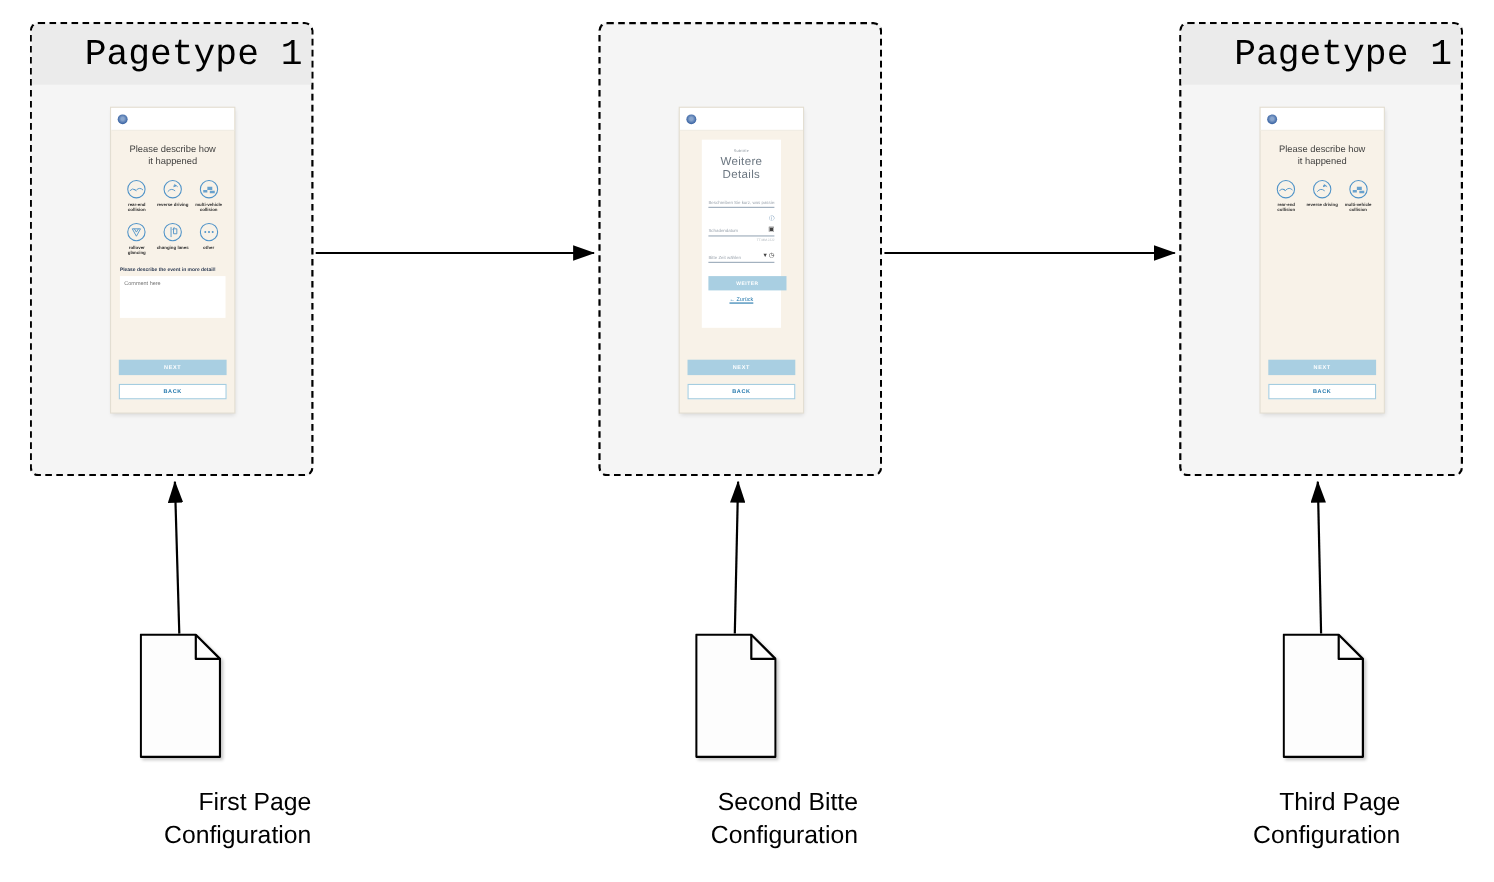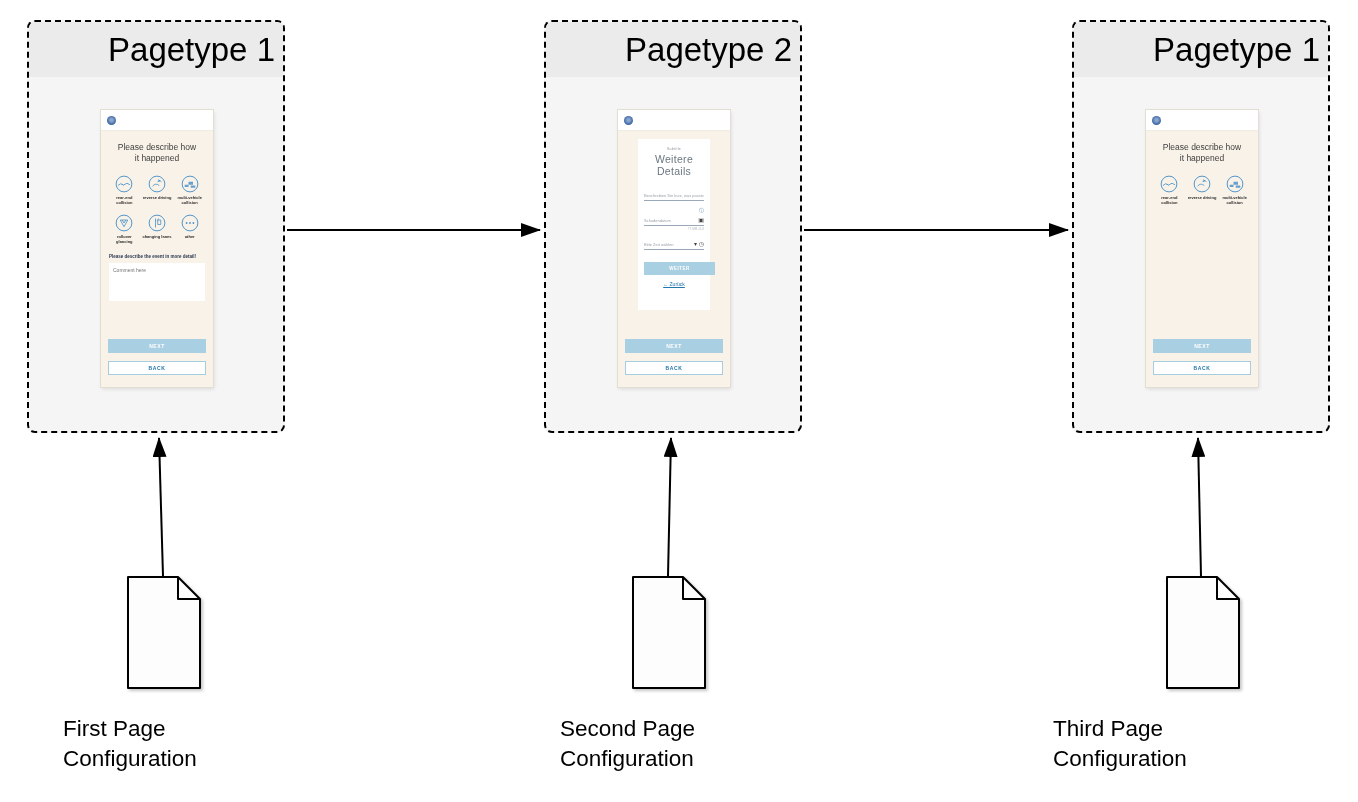--- a/index.html
+++ b/index.html
@@ -4,24 +4,24 @@
 <style>
   html,body{margin:0;padding:0;background:#fff;font-family:"Liberation Sans",sans-serif;}
   .canvas{position:relative;width:1358px;height:802px;background:#fff;overflow:hidden;}
   .connectors{position:absolute;left:0;top:0;width:1358px;height:802px;pointer-events:none;z-index:5;}
 
   
   .pagebox{position:absolute;top:20px;width:258px;height:413px;background:#f5f5f5;
            border:2px dashed #000;border-radius:8px;box-sizing:border-box;}
   .pagebox-header{height:55px;background:#ebebeb;border-radius:6px 6px 0 0;
            display:flex;align-items:center;justify-content:flex-end;
-           padding-right:8px;font-size:33px;color:#000;}
-
-  
-  .phone{position:absolute;left:72px;top:88px;width:112px;height:277px;background:#f8f2e8;
+           padding-right:8px;font-size:33px;color:#000;font-family:Liberation Mono, monospace;}
+
+  
+  .phone{position:absolute;left:72px;top:76px;width:112px;height:277px;background:#f8f2e8;
          box-shadow:0 0 0 1px #e3ded2, 1px 2px 4px rgba(0,0,0,.12);overflow:hidden;}
   .ph-header{height:21px;background:#fff;display:flex;align-items:center;padding-left:6px;
              border-bottom:1px solid #f0ece2;box-sizing:border-box;}
   .ph-logo{width:9px;height:9px;border-radius:50%;
            background:radial-gradient(circle at 50% 45%, #8aa6cd 20%, #2f5b9e 75%);}
   .ph-heading{margin-top:11px;text-align:center;font-size:8.5px;font-weight:500;
               color:#3f3f3e;line-height:1.3;}
   .pt-grid{display:grid;grid-template-columns:repeat(3,1fr);row-gap:9px;
            padding:0 7px;margin-top:11px;}
   .pt-icon{display:flex;flex-direction:column;align-items:center;cursor:pointer;}
@@ -50,21 +50,21 @@
   .fm-ic-row{display:flex;justify-content:flex-end;margin-top:6px;font-size:5px;color:#5b82a8;}
   .fm-helper{text-align:right;font-size:3px;color:#b3b9bf;margin-top:1px;}
   .fm-submit{width:71px;height:13px;margin:12px auto 0;background:#a9cfe2;color:#fff;
              display:flex;align-items:center;justify-content:center;font-size:4.5px;
              font-weight:bold;letter-spacing:.5px;cursor:pointer;}
   .fm-backlink{text-align:center;margin-top:6px;font-size:5px;color:#2176ab;
                text-decoration:underline;cursor:pointer;}
 
   
   .doc{position:absolute;width:74px;height:113px;filter:drop-shadow(2px 2px 1.5px rgba(0,0,0,.22));}
-  .doc-label{position:absolute;width:220px;text-align:left;font-size:22.5px;
+  .doc-label{position:absolute;width:220px;text-align:right;font-size:22.5px;
              color:#000;line-height:1.33;}
 </style>
 </head>
 <body>
 
 <div class="canvas">
 
   <svg class="connectors">
     <defs>
       <marker id="arr" markerUnits="userSpaceOnUse" markerWidth="20" markerHeight="14" refX="19" refY="7" orient="auto">
@@ -135,21 +135,20 @@
         </div>
       </div>
       <div class="ph-prompt">Please describe the event in more detail!</div>
       <textarea class="ph-textarea" placeholder="Comment here" style=""></textarea>
       <div class="ph-btn ph-btn-next">NEXT</div>
       <div class="ph-btn ph-btn-back">BACK</div>
     </div>
   </div>
 
   <div class="pagebox" style="left:544px">
-    <div class="pagebox-header">Pagetype 2</div>
     <div class="phone">
       <div class="ph-header">
         <span class="ph-logo"></span>
       </div>
       <div class="fm-card">
         <div class="fm-overline">Subtitle</div>
         <div class="fm-title">Weitere Details</div>
         <div class="fm-field">
           <span class="fm-ph">Beschreiben Sie kurz, was passiert ist</span>
         </div>
@@ -220,21 +219,21 @@
   <svg class="doc" style="left:1166px;top:576px" viewBox="0 0 74 113">
     <path d="M1,1 L51,1 L73,23 L73,112 L1,112 Z" fill="#fdfdfd" stroke="#000" stroke-width="2" stroke-linejoin="round"></path>
     <path d="M51,1 L51,23 L73,23" fill="none" stroke="#000" stroke-width="2" stroke-linejoin="round"></path>
   </svg>
 
   <div class="doc-label" style="left:63px;top:714px">
     <div>First Page</div>
     <div>Configuration</div>
   </div>
   <div class="doc-label" style="left:560px;top:714px">
-    <div>Second Page</div>
+    <div>Second Bitte</div>
     <div>Configuration</div>
   </div>
   <div class="doc-label" style="left:1053px;top:714px">
     <div>Third Page</div>
     <div>Configuration</div>
   </div>
 
 </div>
 
 </body></html>

